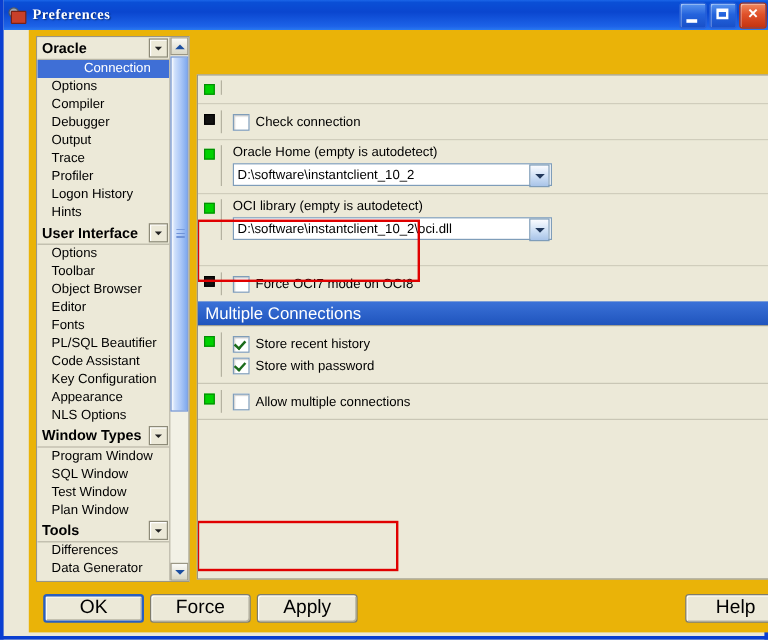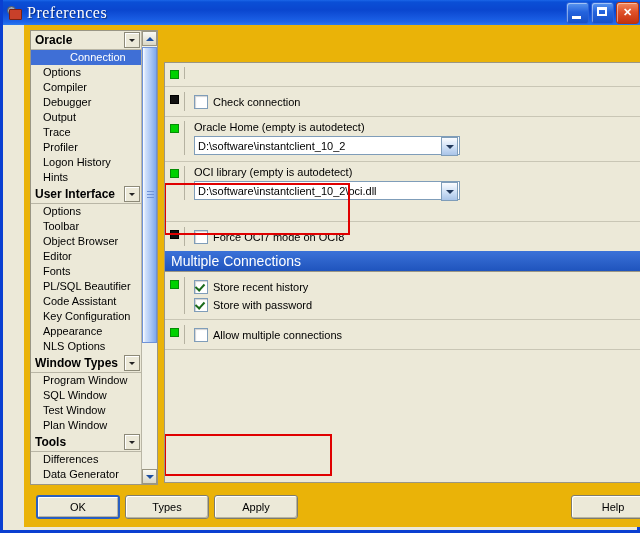--- a/index.html
+++ b/index.html
@@ -21,21 +21,21 @@
     position:absolute;left:0;top:0;width:640px;height:25px;
     background:linear-gradient(180deg,#1b66e8 0%,#0a4fd6 8%,#0a46cf 40%,#1d63e8 88%,#2a79f0 100%);
     display:flex;align-items:center;
   }
   #title-icon{
     width:16px;height:16px;margin-left:4px;margin-right:4px;position:relative;flex:0 0 auto;
   }
   #title-icon .ic-b{position:absolute;left:2px;top:4px;width:11px;height:9px;background:#c8402a;border:1px solid #7a2114;border-radius:1px;}
   #title-icon .ic-c{position:absolute;left:0px;top:1px;width:7px;height:7px;background:#9aa7b5;border:1px solid #4d5662;border-radius:50%;}
   #title-text{
-    color:#ffffff;font-weight:normal;font-size:16px;
+    color:#ffffff;font-weight:bold;font-size:12px;
     font-family:"Liberation Serif", serif;
     letter-spacing:.5px;
     text-shadow:1px 1px 1px rgba(0,0,0,.45);
     flex:1 1 auto;
   }
   .wbtn{
     width:21px;height:20px;margin-right:2px;border:1px solid #2a62d8;border-radius:3px;
     position:relative;flex:0 0 auto;
     background:linear-gradient(180deg,#5b97ef 0%,#2463dd 45%,#1850c8 100%);
     box-shadow:inset 1px 1px 0 rgba(255,255,255,.45);
@@ -203,21 +203,21 @@
     position:absolute;border:2px solid #e00000;pointer-events:none;box-sizing:border-box;
   }
   
   #footer{
     position:absolute;left:0;top:466px;width:634px;height:36px;
   }
   .btn{
     position:absolute;top:4px;height:24px;width:84px;
     background:#ece9d8;border:1px solid #7f7c6b;border-radius:3px;
     box-shadow:inset 1px 1px 0 #fff, inset -1px -1px 0 #b7b4a3;
-    font-size:11px;color:#000;display:flex;align-items:center;justify-content:center;
+    font-size:16px;color:#000;display:flex;align-items:center;justify-content:center;
     box-sizing:border-box;
   }
   .btn.default{border:2px solid #2a5fbf;}
   #btn-ok{left:12px;}
   #btn-cancel{left:101px;}
   #btn-apply{left:190px;}
   #btn-help{left:547px;}
 </style>
 </head>
 <body>
@@ -400,19 +400,19 @@
           </div>
         </div>
 
         <div class="annot" style="left:-1px;top:120px;width:186px;height:52px;"></div>
         <div class="annot" style="left:-1px;top:371px;width:168px;height:42px;"></div>
       </div>
     </div>
 
     <div id="footer">
       <div class="btn default" id="btn-ok">OK</div>
-      <div class="btn" id="btn-cancel">Types</div>
+      <div class="btn" id="btn-cancel">Force</div>
       <div class="btn" id="btn-apply">Apply</div>
       <div class="btn" id="btn-help">Help</div>
     </div>
 
   </div>
 </div>
 
 </body></html>

